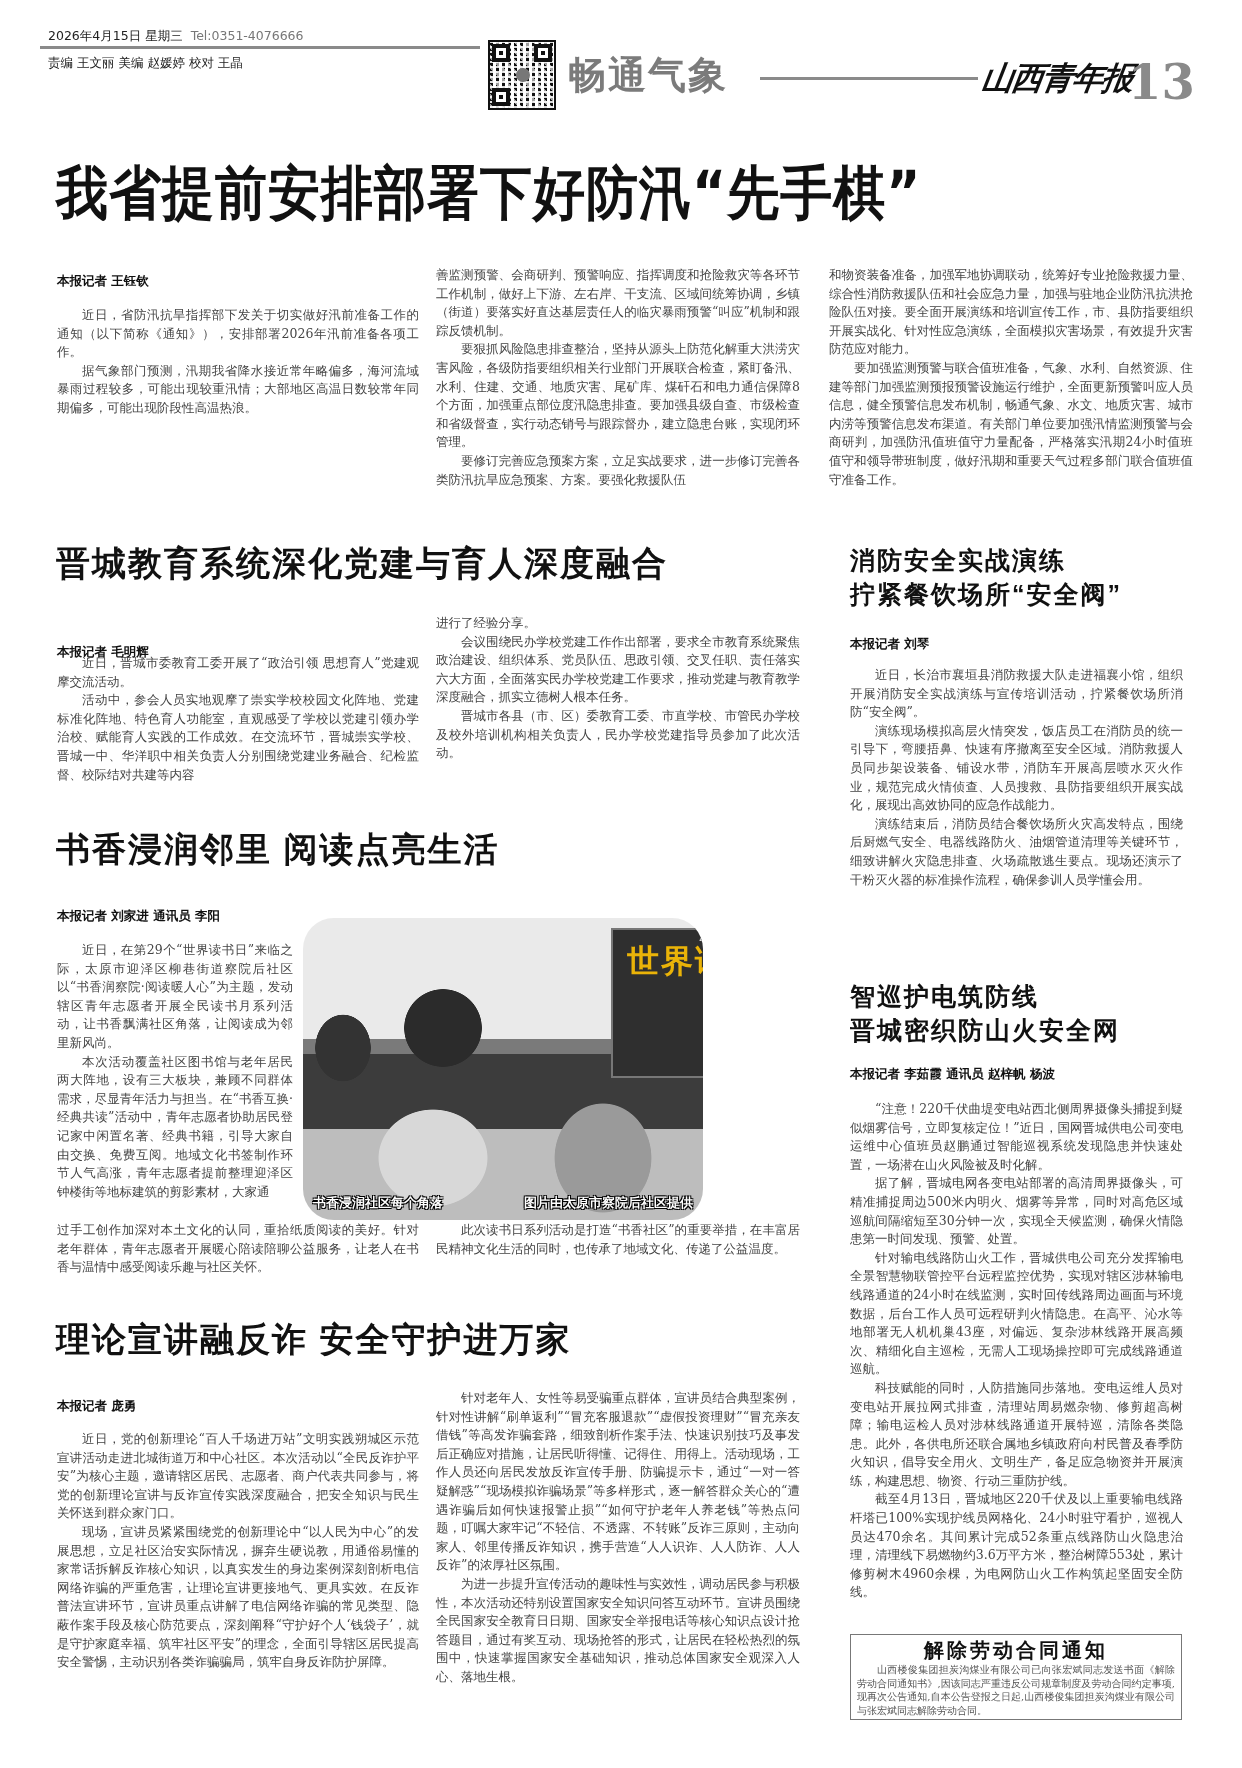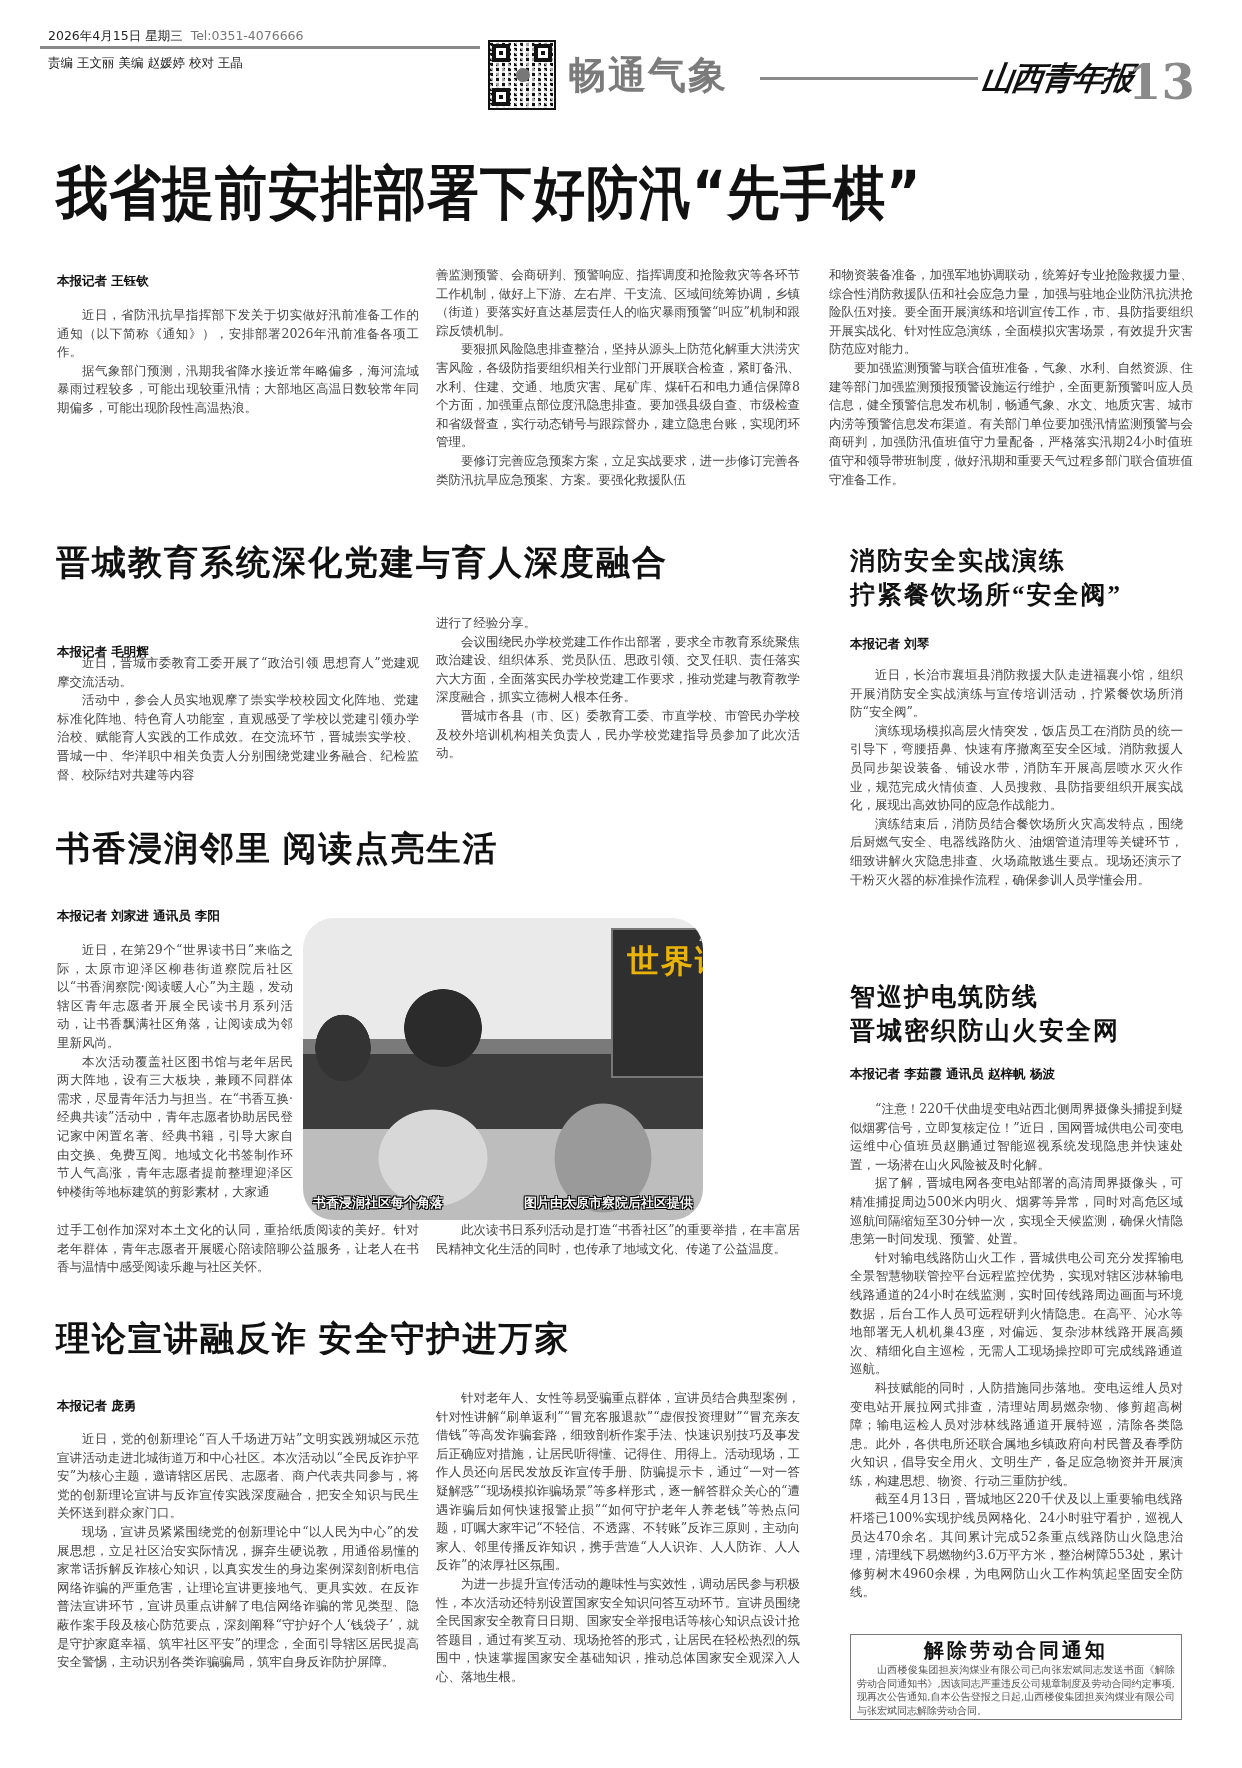--- a/index.html
+++ b/index.html
@@ -22,21 +22,21 @@
       repeating-linear-gradient(0deg, rgba(255,255,255,.85) 0 2px, transparent 2px 5px),
       repeating-linear-gradient(45deg, rgba(255,255,255,.6) 0 3px, transparent 3px 7px); }
   .qr .dot { position:absolute; left:26px; top:26px; width:14px; height:14px; border-radius:50%; background:#777; }
   .section-name { left:568px; top:56px; font-family:"DejaVu Serif", serif; font-weight:bold; font-size:38px; color:#7b7b7b; letter-spacing:2px; line-height:1; }
   .mast-rule-right { left:760px; top:77px; width:218px; height:3px; background:#8a8a8a; }
   .paper-logo { left:982px; top:62px; font-family:"DejaVu Serif", serif; font-style:italic; font-weight:bold; font-size:32px; color:#111; transform:skewX(-8deg); letter-spacing:-2px; line-height:1; }
   .page-num { left:1128px; top:58px; font-family:"DejaVu Serif", serif; font-weight:bold; font-size:48px; color:#8a8a8a; line-height:1; }
 
   
   .hl-main { left:56px; top:164px; font-family:"DejaVu Sans", sans-serif; font-weight:bold; font-size:52px; color:#111; letter-spacing:1px; transform:scaleY(1.12); transform-origin:left top; line-height:1; white-space:nowrap; }
-  .hl { font-family:Liberation Serif, serif; font-weight:bold; color:#111; line-height:1.25; white-space:nowrap; }
+  .hl { font-family:Liberation Sans, sans-serif; font-weight:bold; color:#111; line-height:1.25; white-space:nowrap; }
   .hl-36 { font-size:34px; letter-spacing:2px; }
   .hl-side { font-size:25px; letter-spacing:2px; line-height:1.35; }
 
   .byline { font-family:"DejaVu Sans", sans-serif; font-weight:bold; font-size:12.5px; color:#111; white-space:nowrap; }
 
   .col { font-family:"DejaVu Serif", serif; font-size:12.5px; line-height:18.6px; color:#444; text-align:justify; }
   .col p { text-indent:2em; }
   .col p.noindent { text-indent:0; }
 
   

